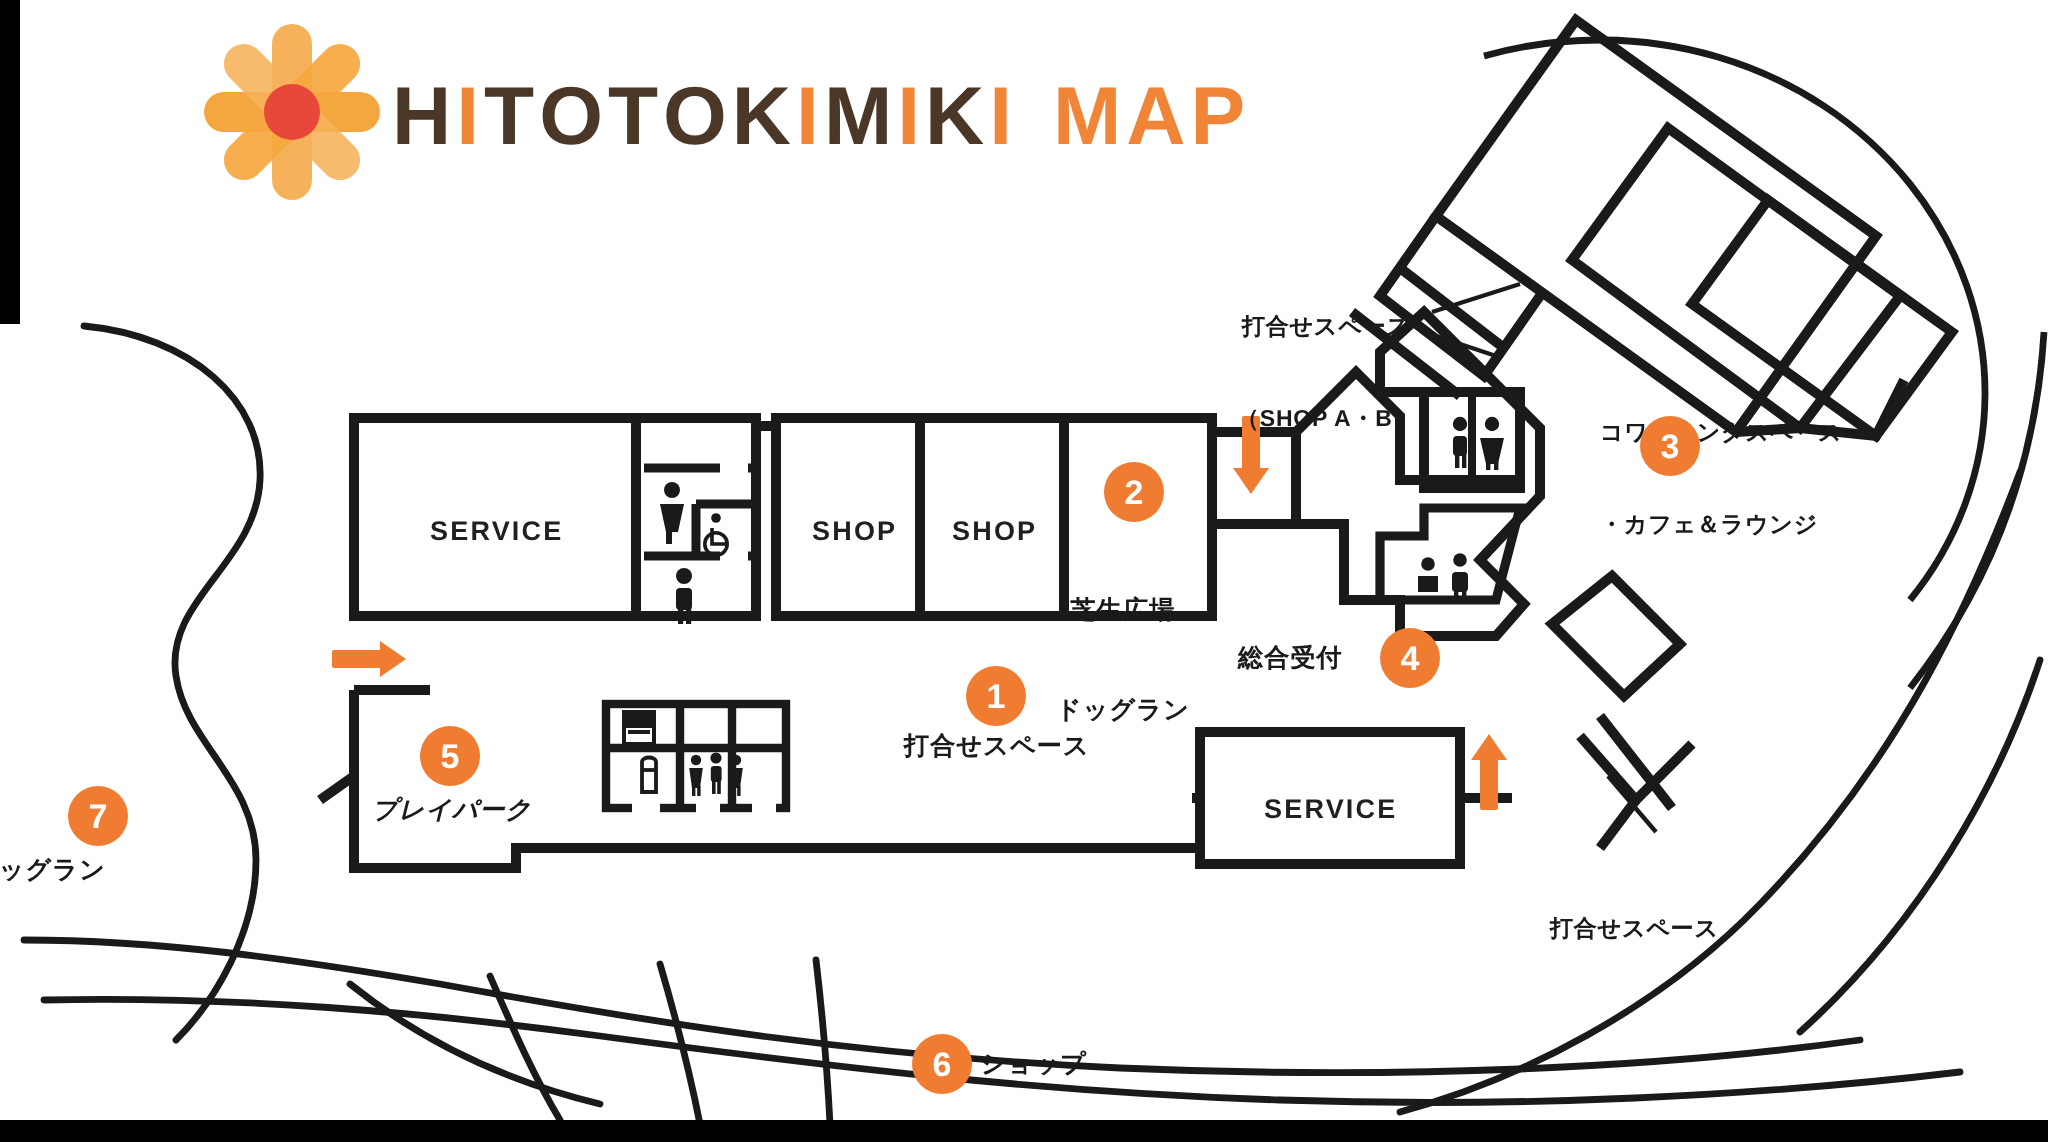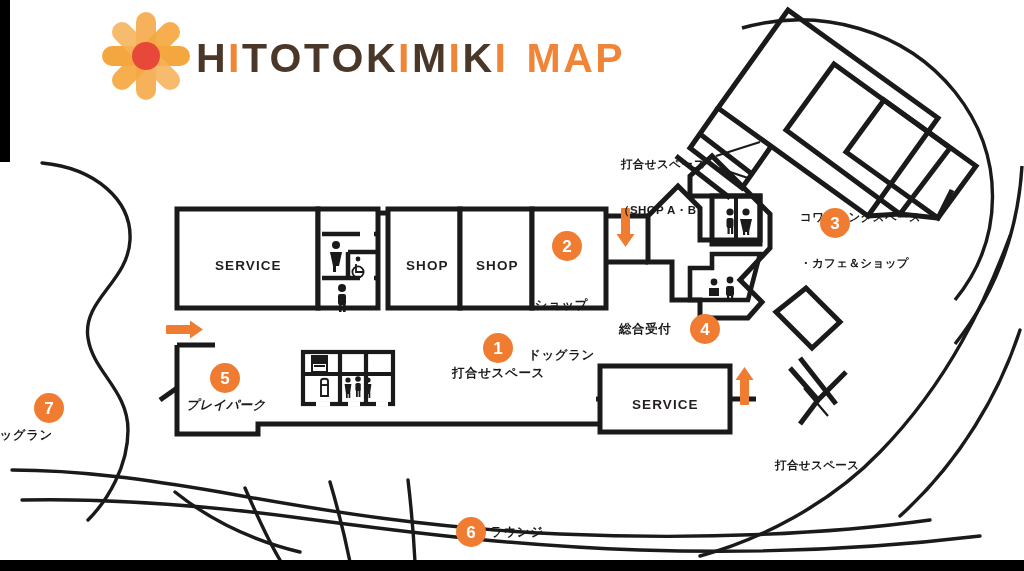--- a/index.html
+++ b/index.html
@@ -332,38 +332,38 @@
 
   <div class="lbl jp-sm" style="left:775px; top:428px;">
     <div>打合せスペース</div>
   </div>
 
   <div class="marker" style="left:483px; top:333px;">1</div>
   <div class="lbl jp" style="left:452px; top:365px;">打合せスペース</div>
 
   <div class="marker" style="left:552px; top:231px;">2</div>
   <div class="lbl jp center-txt" style="left:528px; top:264px;">
-    <div>ショップ</div>
+    <div>芝生広場</div>
     <div>ドッグラン</div>
   </div>
 
   <div class="marker" style="left:820px; top:208px;">3</div>
   <div class="lbl jp-sm" style="left:800px; top:180px;">
     <div>コワーキングスペース</div>
-    <div>・カフェ＆ショップ</div>
+    <div>・カフェ＆ラウンジ</div>
   </div>
 
   <div class="marker" style="left:690px; top:314px;">4</div>
   <div class="lbl jp" style="left:619px; top:321px;text-align:right;">総合受付</div>
 
   <div class="marker" style="left:210px; top:363px;">5</div>
   <div class="lbl jp" style="left:186px; top:397px;font-style:italic;">プレイパーク</div>
 
   <div class="marker" style="left:456px; top:517px;">6</div>
-  <div class="lbl jp" style="left:490px; top:524px;">ラウンジ</div>
+  <div class="lbl jp" style="left:490px; top:524px;">ショップ</div>
 
   <div class="marker" style="left:34px; top:393px;">7</div>
   <div class="lbl jp" style="left:-14px; top:427px;">ドッグラン</div>
 
   <div class="bar" id="bar-left"></div>
   <div class="bar" id="bar-bottom"></div>
   <div class="bar" id="bar-right"></div>
 
 </div>
 

